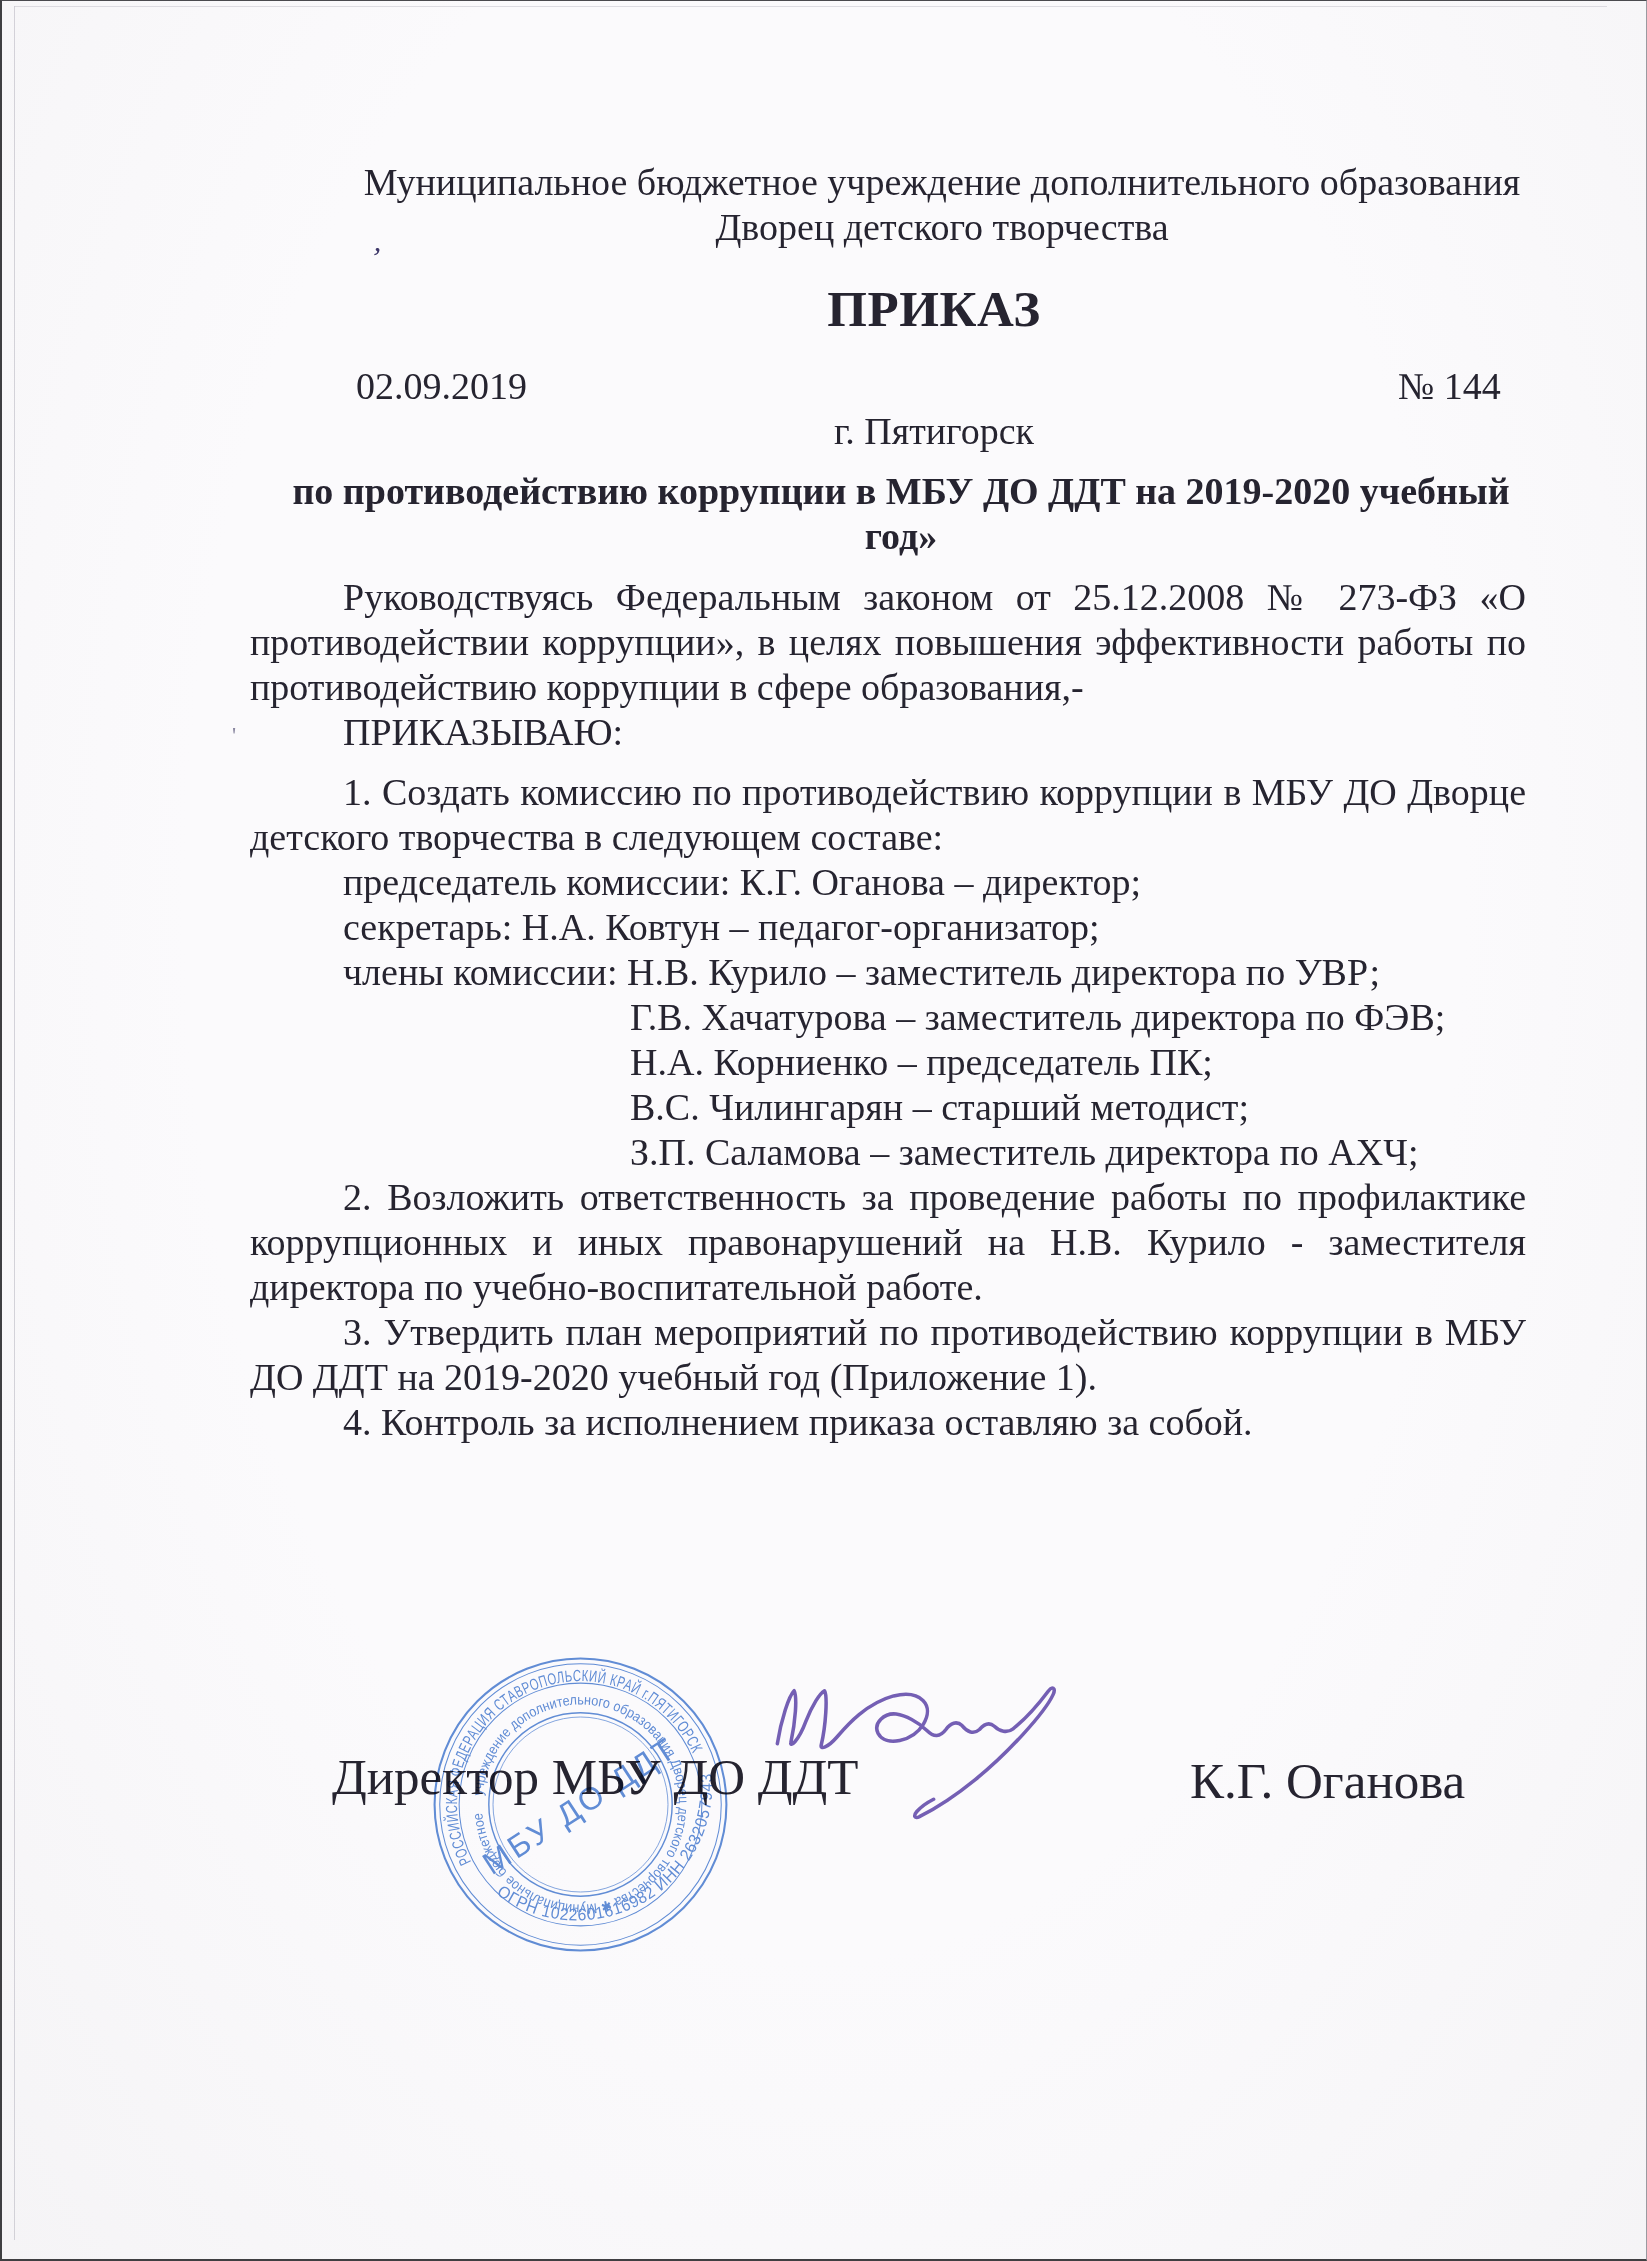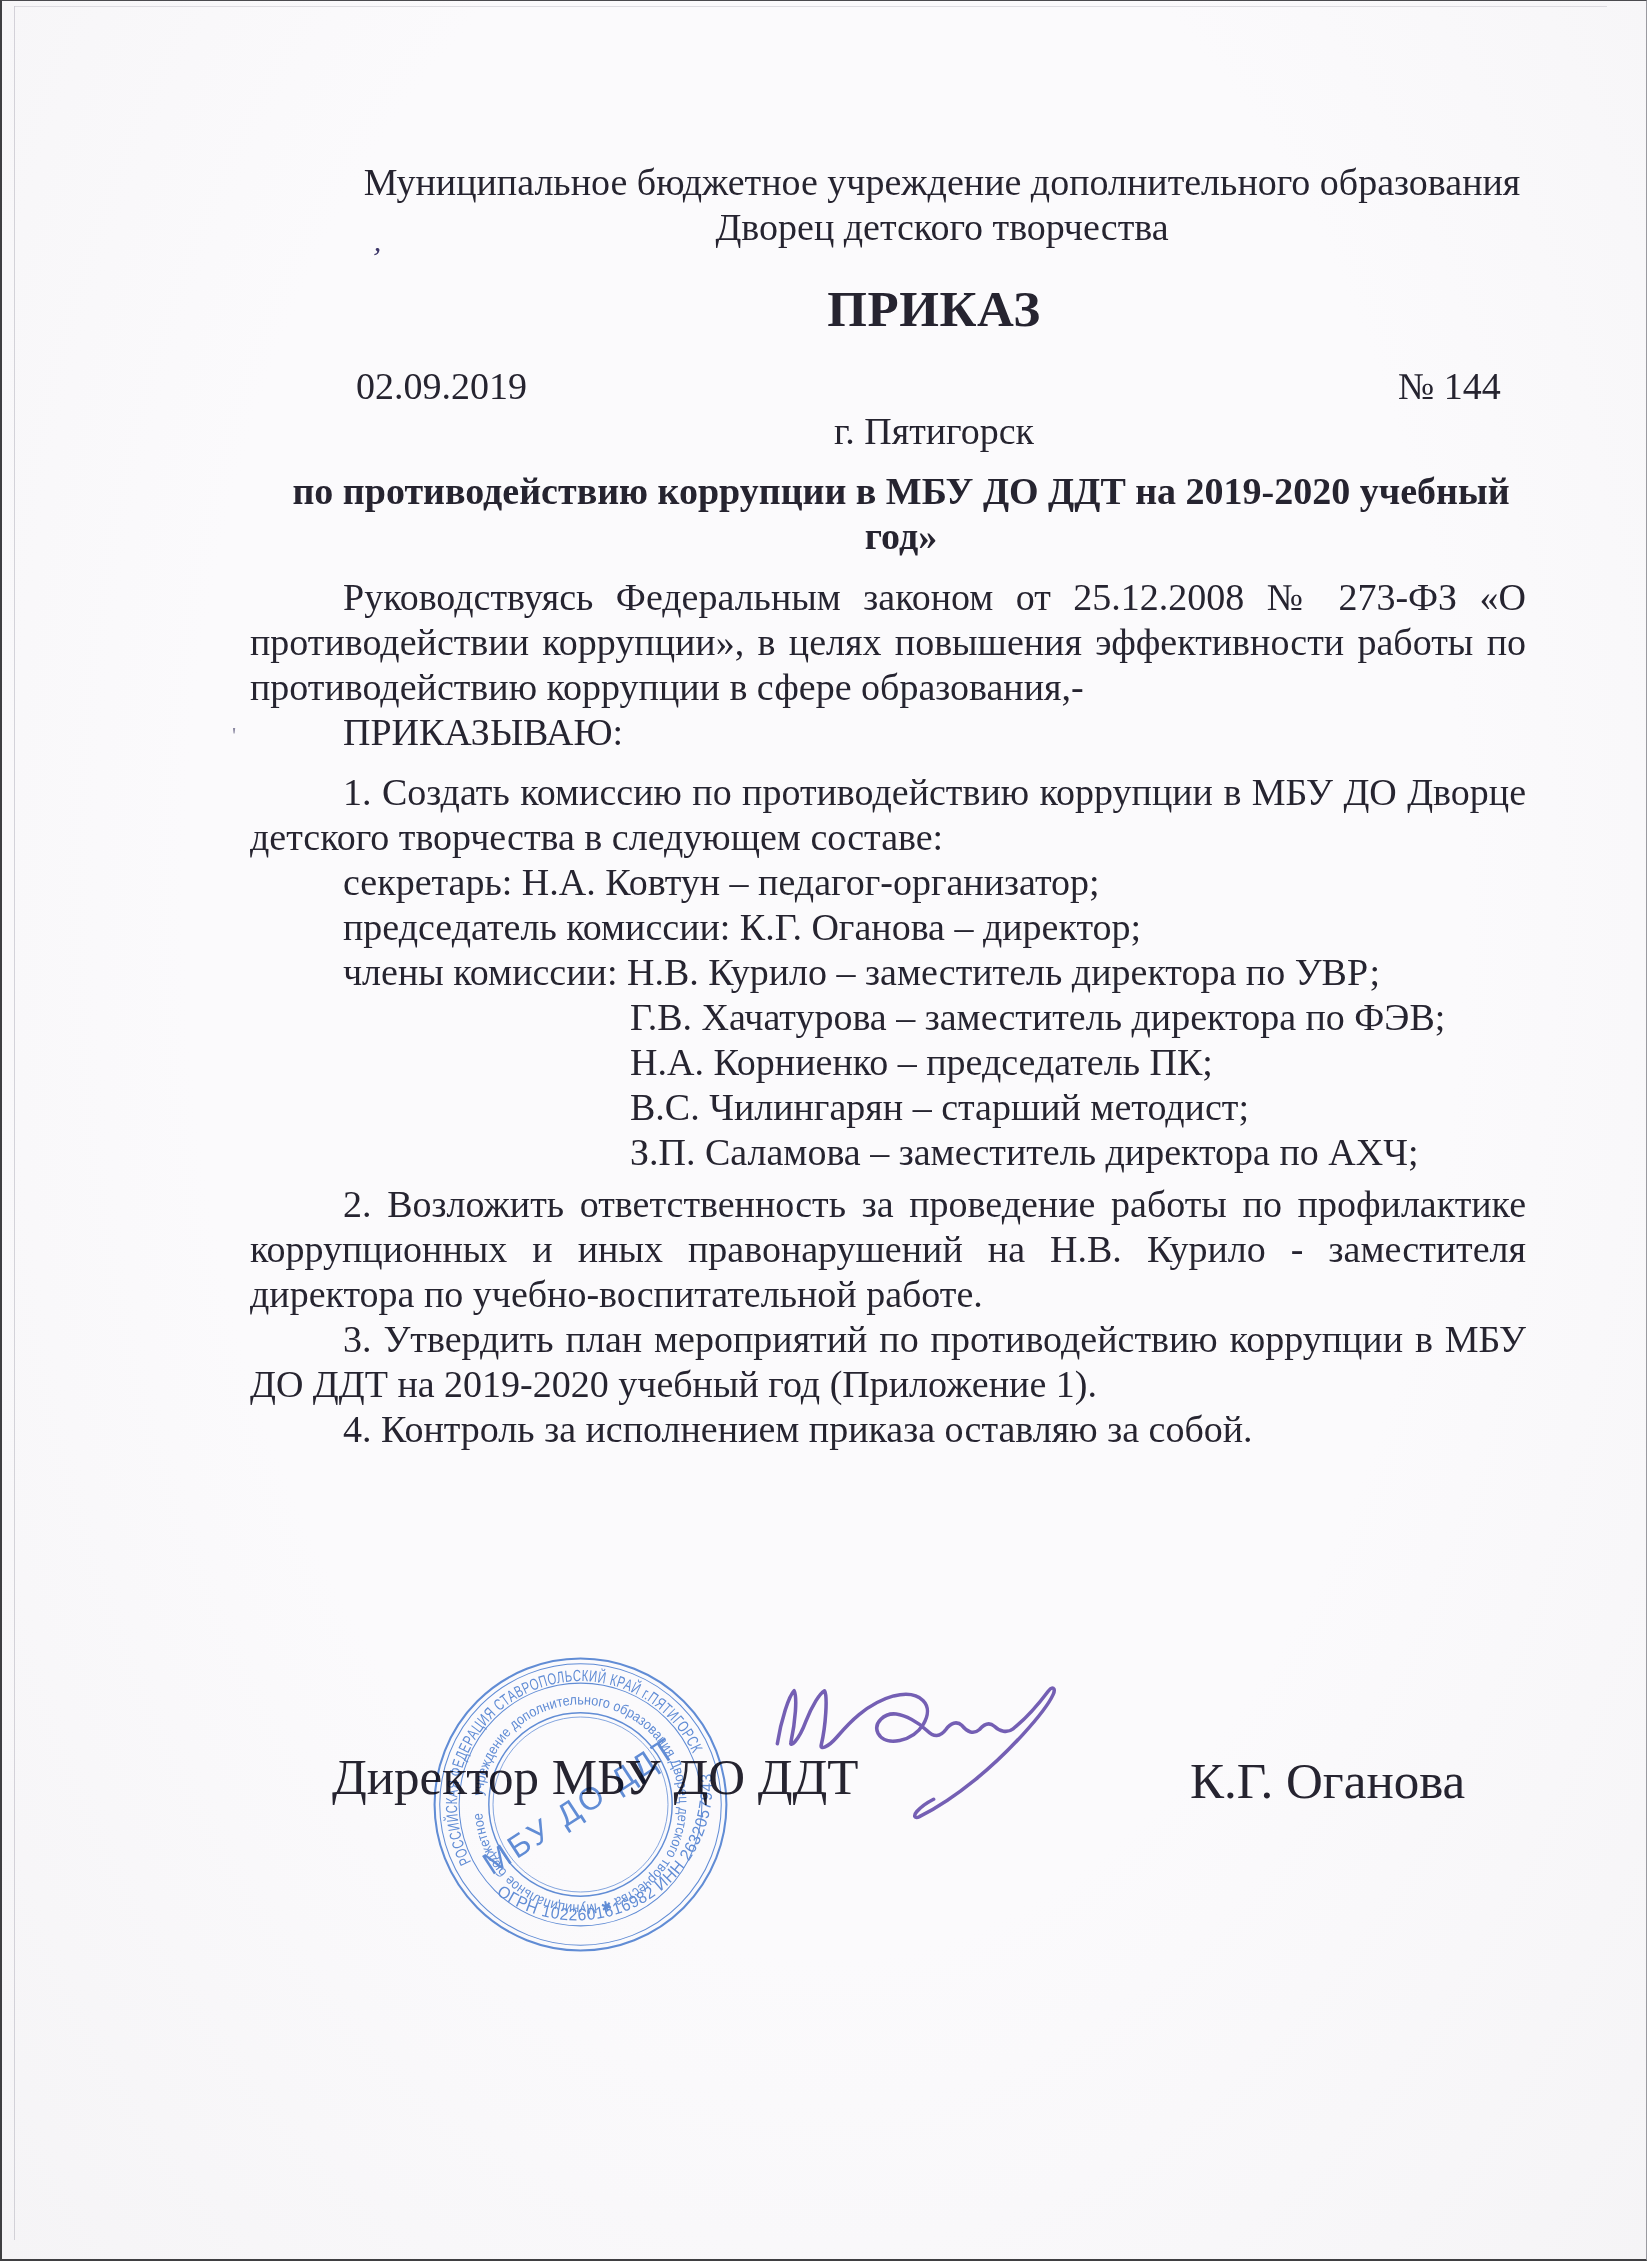--- a/index.html
+++ b/index.html
@@ -91,29 +91,29 @@
       <div class="line">противодействию коррупции в сфере образования,-</div>
     </div>
 
     <div class="line ind">ПРИКАЗЫВАЮ:</div>
 
     <div class="para item1">
       <div class="line jf ind">1. Создать комиссию по противодействию коррупции в МБУ ДО Дворце</div>
       <div class="line">детского творчества в следующем составе:</div>
     </div>
 
+    <div class="line ind">председатель комиссии: К.Г. Оганова – директор;</div>
     <div class="line ind">секретарь: Н.А. Ковтун – педагог-организатор;</div>
-    <div class="line ind">председатель комиссии: К.Г. Оганова – директор;</div>
     <div class="line ind">члены комиссии: Н.В. Курило – заместитель директора по УВР;</div>
     <div class="line sub">Г.В. Хачатурова – заместитель директора по ФЭВ;</div>
     <div class="line sub">Н.А. Корниенко – председатель ПК;</div>
     <div class="line sub">В.С. Чилингарян – старший методист;</div>
     <div class="line sub">З.П. Саламова – заместитель директора по АХЧ;</div>
 
-    <div class="para" style="margin-top:7px">
+    <div class="para" style="margin-top:0">
       <div class="line jf ind">2. Возложить ответственность за проведение работы по профилактике</div>
       <div class="line jf">коррупционных и иных правонарушений на Н.В. Курило - заместителя</div>
       <div class="line">директора по учебно-воспитательной работе.</div>
     </div>
 
     <div class="para" style="margin-top:0">
       <div class="line jf ind">3. Утвердить план мероприятий по противодействию коррупции в МБУ</div>
       <div class="line">ДО ДДТ на 2019-2020 учебный год (Приложение 1).</div>
     </div>
 

